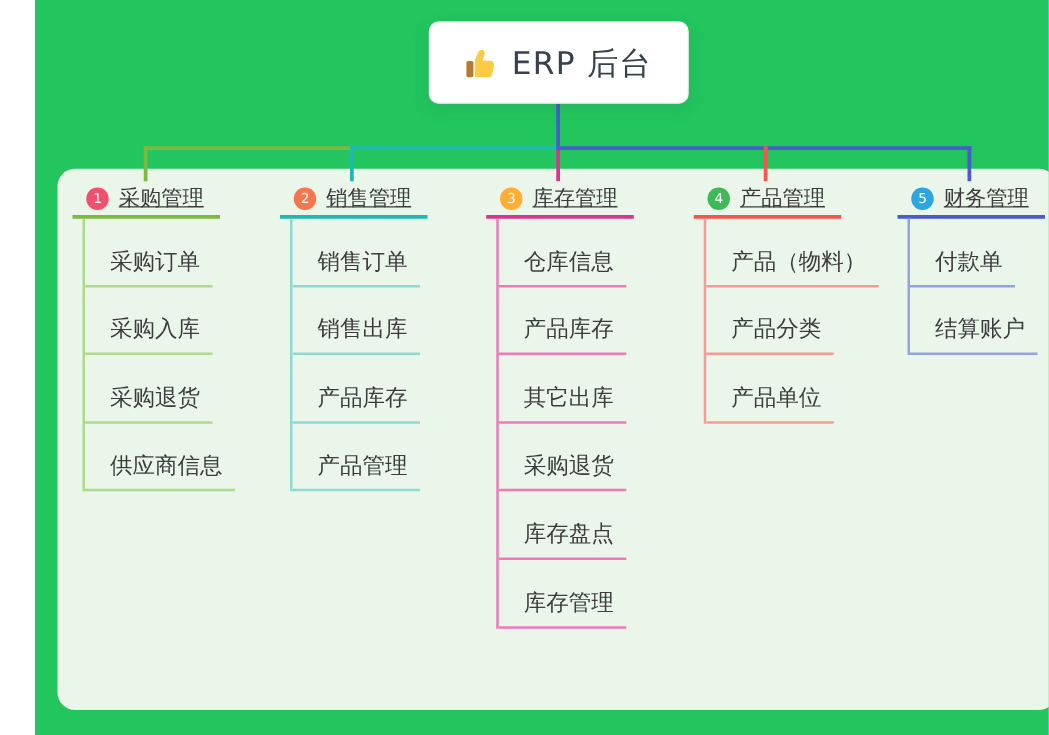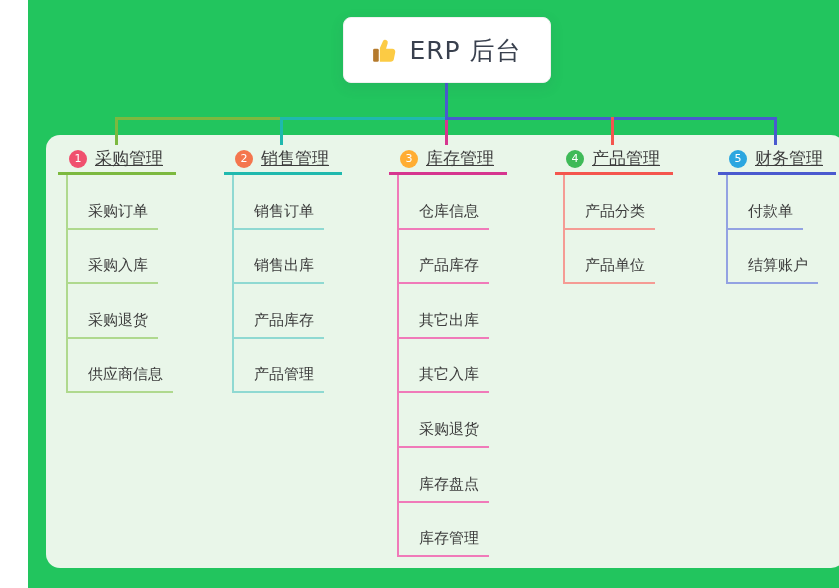--- a/index.html
+++ b/index.html
@@ -59,21 +59,21 @@
 
   .children {
     list-style:none; margin-left:8px;
     border-left:2px solid var(--child-color);
   }
   .children li { position:relative; height:54.6px; }
   .children .child-label {
     position:absolute; left:0; bottom:0;
     padding:0 10px 7px 20px;
     border-bottom:2px solid var(--child-color);
-    font-size:15px; color:#3c3c3c; white-space:nowrap;
+    font-size:18px; color:#3c3c3c; white-space:nowrap;
   }
 </style>
 </head>
 <body>
 
 <div id="stage">
 
   <div class="root-node">
     <svg class="thumb-icon" viewBox="0 0 24 24">
       <rect x="1" y="10.5" width="5" height="11.5" rx="1.2" fill="#b57a2c"></rect>
@@ -145,41 +145,41 @@
       <li>
           <span class="child-label">仓库信息</span>
         </li>
       <li>
           <span class="child-label">产品库存</span>
         </li>
       <li>
           <span class="child-label">其它出库</span>
         </li>
       <li>
-          <span class="child-label">其它入库</span>
-        </li>
-      <li>
           <span class="child-label">采购退货</span>
         </li>
       <li>
           <span class="child-label">库存盘点</span>
         </li>
       <li>
           <span class="child-label">库存管理</span>
         </li>
     </ul>
   </div>
 
   <div class="branch bx-4" style="--branch-color: #f4564e; --child-color: #f59b94; --badge-color: #3fba58;">
     <div class="branch-title">
       <span class="badge">4</span>
       <span class="label">产品管理</span>
     </div>
     <ul class="children">
       <li>
+          <span class="child-label">产品（物料）</span>
+        </li>
+      <li>
           <span class="child-label">产品分类</span>
         </li>
       <li>
           <span class="child-label">产品单位</span>
         </li>
     </ul>
   </div>
 
   <div class="branch bx-5" style="--branch-color: #4a5acf; --child-color: #93a2e2; --badge-color: #2ba6e0;">
     <div class="branch-title">

